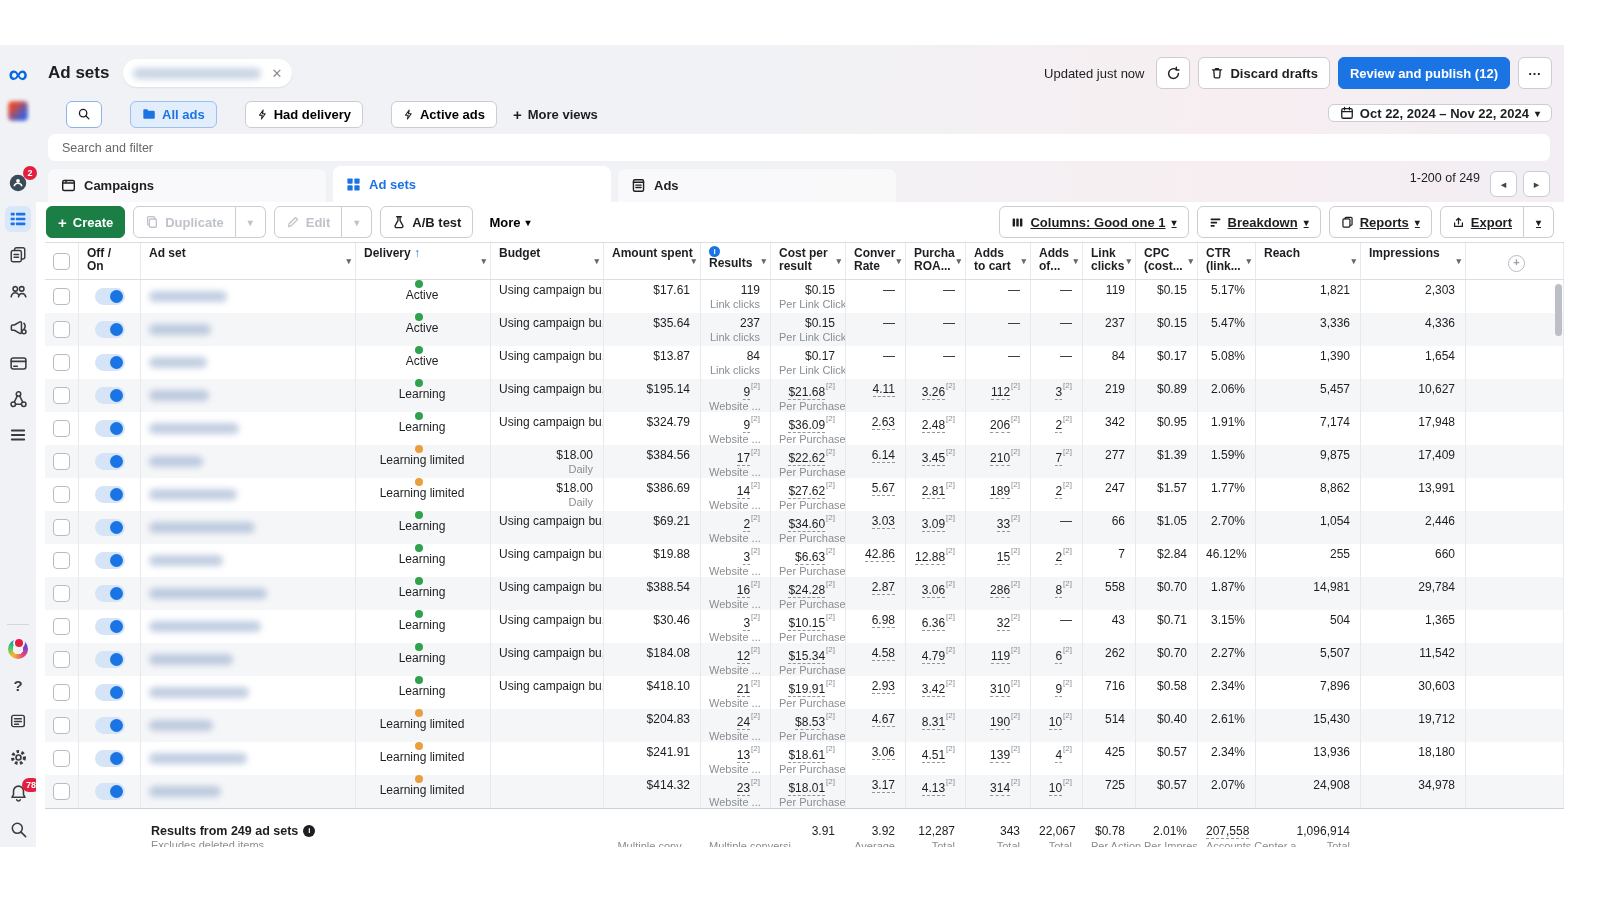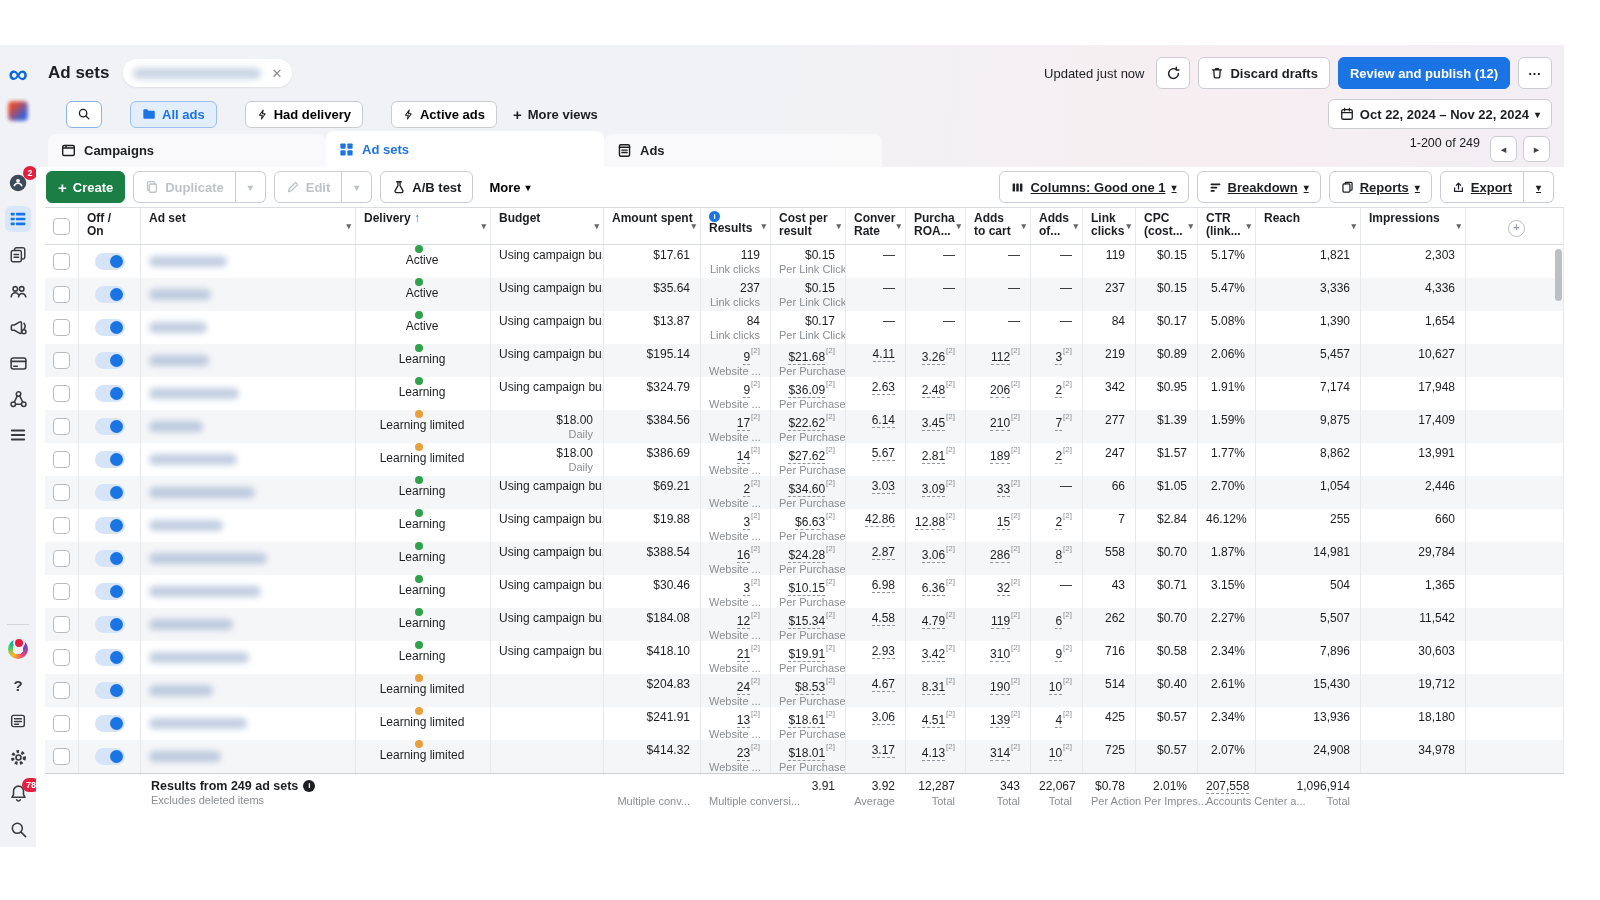--- a/index.html
+++ b/index.html
@@ -40,26 +40,26 @@
   .seg .btn:first-child{border-radius:6px 0 0 6px;}
   .seg .btn:last-child{border-radius:0 6px 6px 0;border-left:none;width:30px;justify-content:center;padding:0;}
   .caret{font-size:10px;color:inherit;}
   
   .filterrow{height:34px;display:flex;align-items:center;gap:8px;}
   .chip{height:27px;border:1px solid #cbcdd2;border-radius:6px;background:#fff;display:inline-flex;align-items:center;gap:6px;padding:0 11px;font-size:13px;font-weight:600;margin-left:20px;}
   .chip.selected{background:#e3eefc;border-color:#9dc0f0;color:#1b74e4;}
   .chip.searchchip{width:36px;justify-content:center;padding:0;border-color:#8ab4ea;}
   .moreviews{display:inline-flex;align-items:center;gap:6px;font-size:13px;font-weight:600;padding:0 8px;color:#1c1e21;}
   .fr-right{margin-left:auto;}
-  .datebtn{height:30px;}
+  .datebtn{height:18px;}
   
   .searchwrap{padding:3px 2px 5px 2px;}
   .searchbar{height:27px;background:#fff;border-radius:7px;display:flex;align-items:center;padding:0 14px;font-size:12.5px;color:#65676b;}
   
-  .tabstrip{height:36px;display:flex;align-items:flex-end;padding:0 2px;}
+  .tabstrip{height:36px;display:flex;align-items:flex-end;gap:7px;padding:0 2px;}
   .tab{height:33px;width:278px;background:rgba(255,255,255,.55);border-radius:8px 8px 0 0;display:flex;align-items:center;gap:8px;padding:0 12px;font-size:13px;font-weight:bold;box-sizing:border-box;}
   .tab.active{background:#fff;color:#1b74e4;height:36px;}
   .tabicon{width:16px;height:16px;display:flex;align-items:center;justify-content:center;}
   .ts-right{margin-left:auto;display:flex;align-items:flex-start;gap:6px;padding-bottom:5px;}
   .pagetext{font-size:12.5px;margin-right:4px;}
   .pgbtn{width:27px;height:26px;border:1px solid #cbcdd2;background:#fff;border-radius:6px;display:flex;align-items:center;justify-content:center;font-size:11px;color:#444;}
   
   .card{flex:1;background:#fff;display:flex;flex-direction:column;min-height:0;position:relative;}
   .toolbar{height:40px;display:flex;align-items:center;gap:8px;padding:0 10px;}
   .btn.create{background:#1b7f45;border-color:#1b7f45;color:#fff;}
@@ -86,21 +86,21 @@
   .ud{border-bottom:1px dashed #90949c;padding-bottom:0px;}
   sup.ref{font-size:8px;color:#8a8d91;margin-left:1px;position:relative;top:-3px;}
   .cb{width:15px;height:15px;border:1px solid #b8bcc2;border-radius:4px;background:#fff;margin:auto;}
   .cell.cbcell{display:flex;align-items:center;justify-content:center;padding:0;}
   .tgl{width:30px;height:17px;border-radius:9px;background:#d6e4f8;position:relative;margin:auto;}
   .tgl i{position:absolute;right:2px;top:2px;width:13px;height:13px;border-radius:50%;background:#1b74e4;}
   .dot{width:8px;height:8px;border-radius:50%;flex:none;margin-right:6px;}
   .dot.green{background:#31a24c;}
   .dot.orange{background:#e9a03c;}
   .blurname{display:inline-block;height:11px;border-radius:6px;background:#8fa6c9;opacity:.55;filter:blur(3px);margin-top:8px;}
-  .tfoot{border-top:1px solid #ced0d4;padding-top:5px;height:60px;}
+  .tfoot{border-top:1px solid #ced0d4;padding-top:15px;height:60px;}
   .fleft{grid-column:1 / span 5;padding-left:106px;font-size:12.5px;}
   .fleft .t1{font-weight:600;display:flex;align-items:center;gap:5px;}
   .finfo{width:12px;height:12px;border-radius:50%;background:#1c1e21;color:#fff;font-size:8px;font-weight:bold;text-align:center;line-height:12px;}
   .fcell{border-right:1px solid transparent;padding:0 10px 0 8px;font-size:12px;line-height:15px;text-align:right;box-sizing:border-box;white-space:nowrap;}
   .vscroll{position:absolute;right:2px;top:42px;width:7px;height:52px;border-radius:4px;background:#bcc0c4;}
   .ic{stroke:#3a3b3c;fill:none;stroke-width:1.3;stroke-linecap:round;stroke-linejoin:round;}
   .icd{stroke:#1c1e21;fill:none;stroke-width:1.5;stroke-linecap:round;stroke-linejoin:round;}
   .icg{stroke:#bec3c9;fill:none;stroke-width:1.5;stroke-linecap:round;stroke-linejoin:round;}
 </style>
 </head>
@@ -279,20 +279,25 @@
             <svg width="14" height="14" viewBox="0 0 16 16" class="icd">
                 <rect x="2" y="3" width="12" height="11" rx="1.8"></rect>
                 <path d="M2 6.4h12M5.2 1.6v2.8M10.8 1.6v2.8"></path>
               </svg>
             <span>Oct 22, 2024 – Nov 22, 2024</span>
             <span class="caret">▾</span>
           </button>
         </div>
       </div>
 
+      <div class="searchwrap">
+        <div class="searchbar">
+          <span>Search and filter</span>
+        </div>
+      </div>
 
       <div class="tabstrip">
         <div class="tab">
           <span class="tabicon">
             <svg width="15" height="15" viewBox="0 0 16 16" class="icd">
                 <rect x="1.8" y="2.6" width="12.4" height="10.8" rx="1.6"></rect>
                 <path d="M1.8 5.4h12.4M5.4 2.6v2.8"></path>
               </svg>
           </span>
           <span>Campaigns</span>

